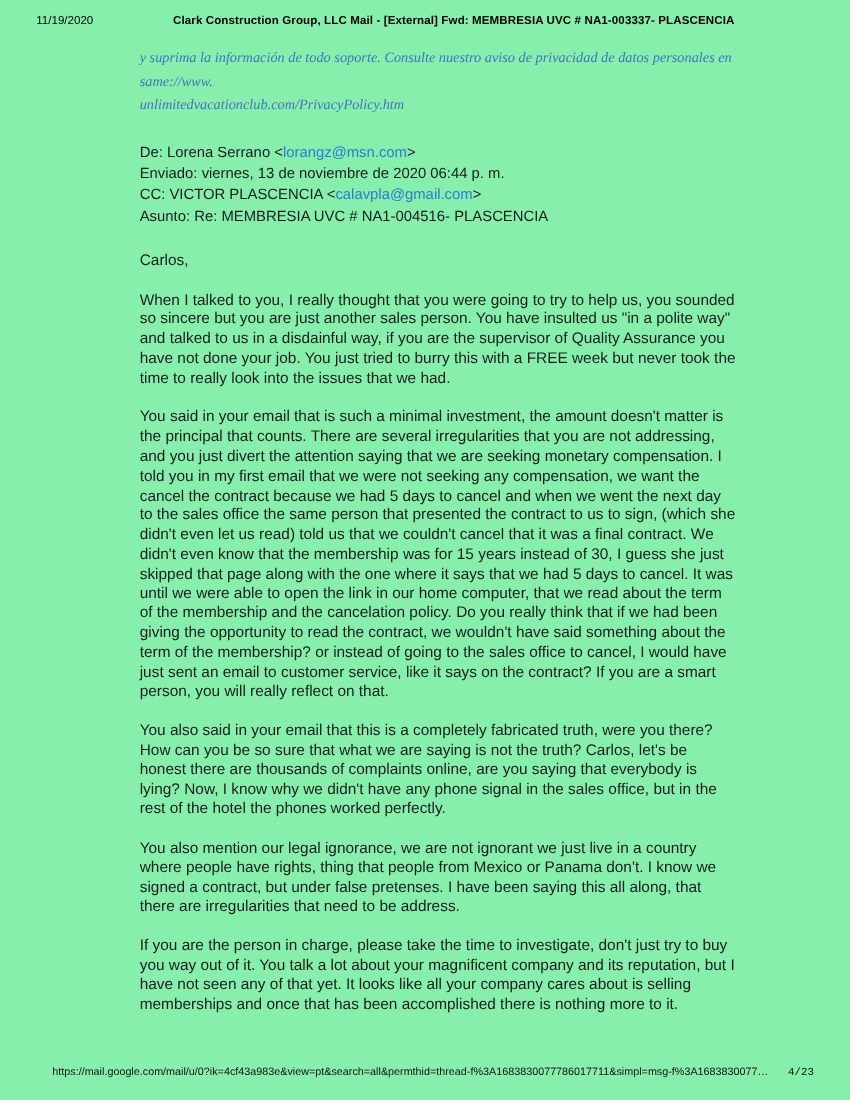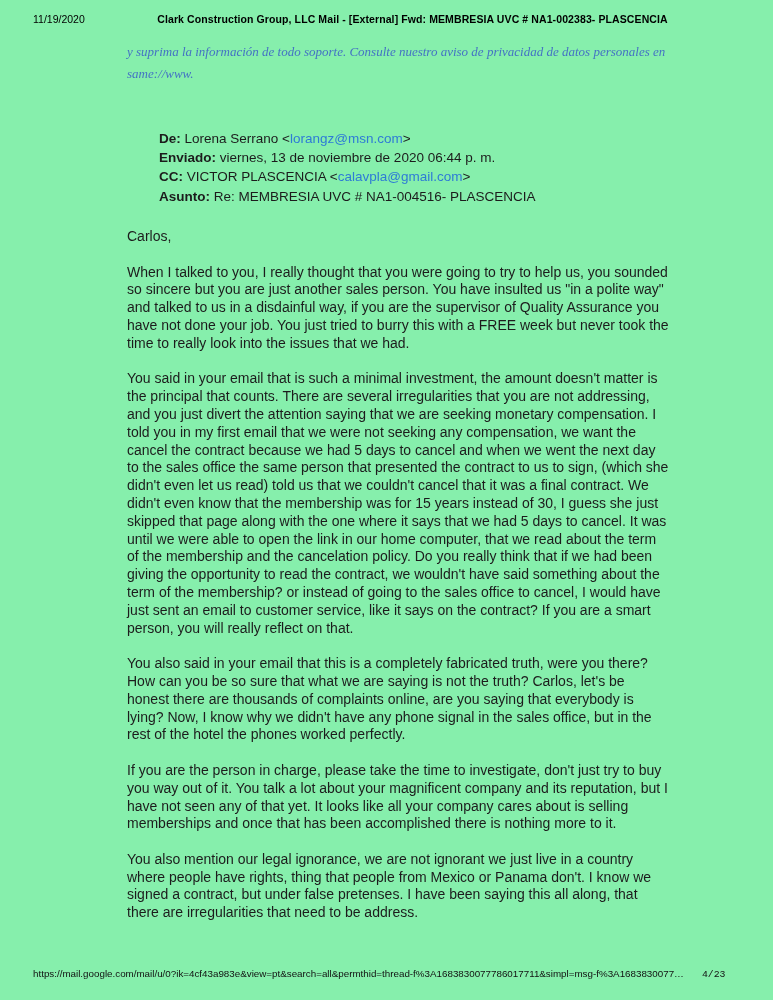--- a/index.html
+++ b/index.html
@@ -45,65 +45,66 @@
 
   
   .email-headers {
     position: absolute;
     left: 127px; top: 129px;
     width: 560px;
     font-size: 13.5px;
     line-height: 19.2px;
     color: #1c1c1c;
   }
-  .email-headers .hline b { font-weight: bold; margin-left: 32px; }
+  .email-headers .hline b { font-weight: normal; }
   .email-headers a { color: #2e7bd6; text-decoration: none; cursor: pointer; }
 
   
   .email-body {
     position: absolute;
     left: 127px; top: 228px;
     width: 543px;
     font-size: 14px;
     line-height: 17.8px;
     color: #1c1c1c;
   }
   .email-body p { margin: 0 0 17.8px 0; }
 
   
   .print-footer {
     position: absolute;
     left: 33px; right: 33px; bottom: 20px;
     font-size: 9.8px;
     color: #111;
     display: flex;
-    justify-content: flex-start;
+    justify-content: flex-end;
     align-items: baseline;
     margin-top: 44px;
   }
   .footer-url {
     white-space: nowrap;
     overflow: hidden;
     max-width: 660px;
     cursor: pointer;
   }
   .footer-page { white-space: nowrap; padding-left: 18px; font-family: Liberation Mono, monospace; }
 </style>
 </head>
 <body>
 
 <div class="page">
 
   <div class="print-header">
     <span class="print-date">11/19/2020</span>
-    <span class="print-title">Clark Construction Group, LLC Mail - [External] Fwd: MEMBRESIA UVC # NA1-002383- PLASCENCIA</span>
+    <span class="print-title">Clark Construction Group, LLC Mail - [External] Fwd: MEMBRESIA UVC # NA1-003337- PLASCENCIA</span>
   </div>
 
   <div class="disclaimer">
     <span>y suprima la información de todo soporte. Consulte nuestro aviso de privacidad de datos personales en </span><a>same://www.</a><br>
+    <a>unlimitedvacationclub.com/PrivacyPolicy.htm</a>
   </div>
 
   <div class="email-headers">
     <div class="hline">
       <b>De:</b><span> Lorena Serrano &lt;</span><a>lorangz@msn.com</a><span>&gt;</span>
     </div>
     <div class="hline">
       <b>Enviado:</b><span> viernes, 13 de noviembre de 2020 06:44 p. m.</span>
     </div>
     <div class="hline">
@@ -112,22 +113,22 @@
     <div class="hline">
       <b>Asunto:</b><span> Re: MEMBRESIA UVC # NA1-004516- PLASCENCIA</span>
     </div>
   </div>
 
   <div class="email-body">
     <p>Carlos,</p>
     <p>When I talked to you, I really thought that you were going to try to help us, you sounded so sincere but you are just another sales person. You have insulted us "in a polite way" and talked to us in a disdainful way,  if you are the supervisor of Quality Assurance you have not done your job. You just tried to burry this with a FREE week but never took the time to really look into the issues that we had.</p>
     <p>You said in your email that is such a minimal investment, the amount doesn't matter is the principal that counts. There are several irregularities that you are not addressing, and you just divert the attention saying that we are seeking monetary compensation. I told you in my first email that we were not seeking any compensation, we want the cancel the contract because we had 5 days to cancel and when we went the next day to the sales office the same person that presented the contract to us to sign, (which she didn't even let us read) told us that we couldn't cancel that it was a final contract. We didn't even know that the membership was for 15 years instead of 30, I guess she just skipped that page along with the one where it says that we had 5 days to cancel. It was until we were able to open the link in our home computer, that we read about the term of the membership and the cancelation policy.  Do you really think that if we had been giving the opportunity to read the contract, we wouldn't have said something about the term of the membership? or instead of going to the sales office to cancel, I would have just sent an email to customer service, like it says on the contract? If you are a smart person, you will really reflect on that.</p>
     <p>You also said in your email that this is a completely fabricated truth, were you there? How can you be so sure that what we are saying is not the truth? Carlos, let's be honest there are thousands of complaints online, are you saying that everybody is lying? Now,  I know why we didn't have any phone signal in the sales office, but in the rest of the hotel the phones worked perfectly.</p>
+    <p>You also mention our legal ignorance, we are not ignorant we just live in a country where people have rights, thing that people from Mexico or Panama don't. I know we signed a contract, but under false pretenses.  I have been saying this all along, that there are irregularities that need to be address.</p>
     <p>If you are the person in charge, please take the time to investigate, don't just try to buy you way out of it. You talk a lot about your magnificent company and its reputation, but I have not seen any of that yet. It looks like all your company cares about is selling memberships and once that has been accomplished there is nothing more to it.</p>
-    <p>You also mention our legal ignorance, we are not ignorant we just live in a country where people have rights, thing that people from Mexico or Panama don't. I know we signed a contract, but under false pretenses.  I have been saying this all along, that there are irregularities that need to be address.</p>
   </div>
 
   <div class="print-footer">
     <span class="footer-url">https://mail.google.com/mail/u/0?ik=4cf43a983e&amp;view=pt&amp;search=all&amp;permthid=thread-f%3A1683830077786017711&amp;simpl=msg-f%3A1683830077…</span>
     <span class="footer-page">4/23</span>
   </div>
 
 </div>
 
 </body></html>

